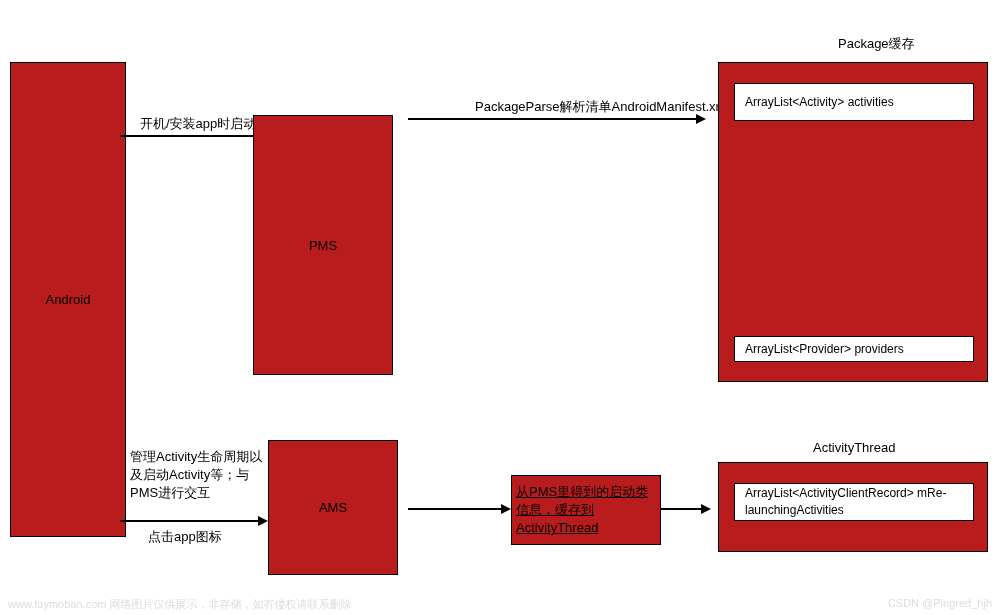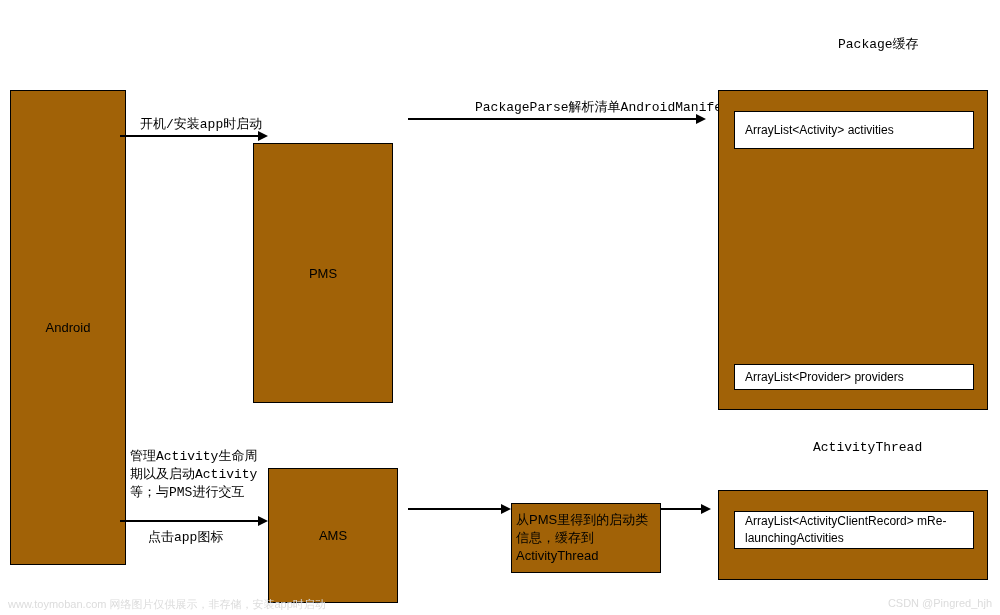--- a/index.html
+++ b/index.html
@@ -12,32 +12,30 @@
       height: 615px;
       background: #ffffff;
       font-family: Arial, "Microsoft YaHei", sans-serif;
       font-size: 13px;
       color: #000000;
       position: relative;
     }
     .box {
       position: absolute;
       border: 1px solid #000;
-      background: #a16207;
+      background: #b91c1c;
       display: flex;
       align-items: center;
       justify-content: center;
       text-align: center;
       padding: 4px;
-      margin-top: 28px;
     }
     .label {
       position: absolute;
       font-size: 13px;
-      font-family: Liberation Mono, monospace;
     }
     .arrow-line {
       position: absolute;
       background: #000;
       height: 2px;
     }
     .arrow-head {
       position: absolute;
       width: 0;
       height: 0;
@@ -99,28 +97,28 @@
 <div class="label multi-line" style="left:130px; top:448px; width:140px;">管理Activity生命周期以及启动Activity等；与PMS进行交互</div>
 <div class="label" style="left:148px; top:528px;">点击app图标</div>
 
 <div class="box" style="left:268px; top:440px; width:130px; height:135px;">
   <span>AMS</span>
 </div>
 
 <div class="arrow-line" style="left:408px; top:508px; width:95px;"></div>
 <div class="arrow-head" style="left:501px; top:504px;"></div>
 
-<div class="box" style="left:511px; top:475px; width:150px; height:70px;">
+<div class="box" style="left:511px; top:475px; width:150px; height:70px;text-decoration:underline;">
   <span class="multi-line" style="text-align:left;">从PMS里得到的启动类信息，缓存到ActivityThread</span>
 </div>
 
 <div class="arrow-line" style="left:661px; top:508px; width:42px;"></div>
 <div class="arrow-head" style="left:701px; top:504px;"></div>
 
 <div class="label" style="left:813px; top:440px;">ActivityThread</div>
 <div class="box" style="left:718px; top:462px; width:270px; height:90px; display:block; padding:0;">
   <div class="small-box" style="left:15px; top:20px; width:240px; height:38px; align-items:center;">
     <span class="multi-line">ArrayList&lt;ActivityClientRecord&gt; mRe-launchingActivities</span>
   </div>
 </div>
 
-<div class="watermark" style="left:8px; top:597px;">www.toymoban.com 网络图片仅供展示，非存储，安装app时启动</div>
+<div class="watermark" style="left:8px; top:597px;">www.toymoban.com 网络图片仅供展示，非存储，如有侵权请联系删除</div>
 <div class="watermark" style="right:8px; top:597px;">CSDN @Pingred_hjh</div>
 
 </body></html>

